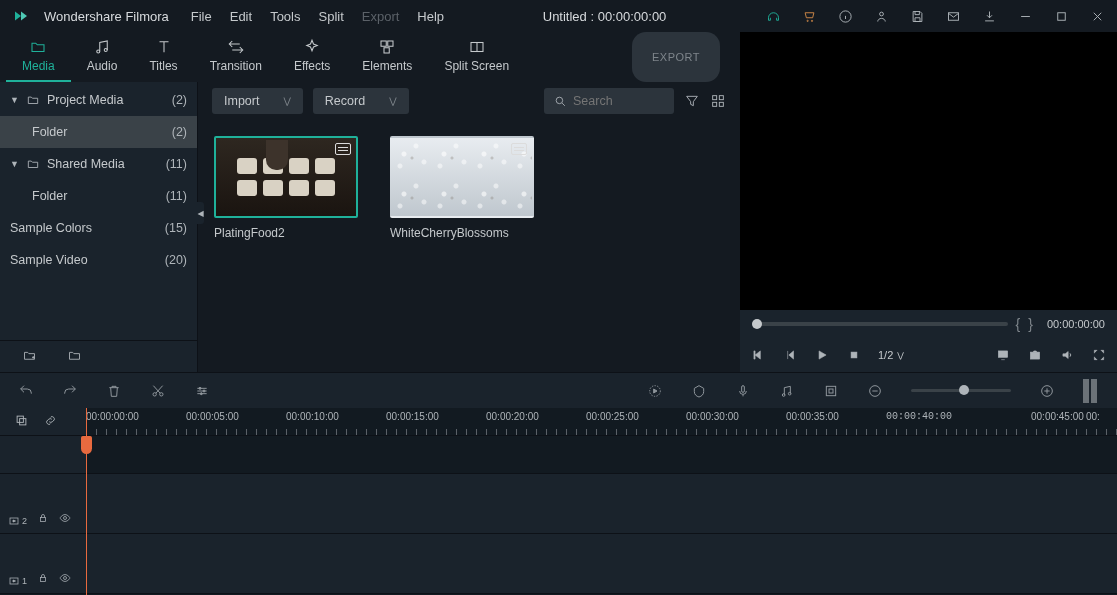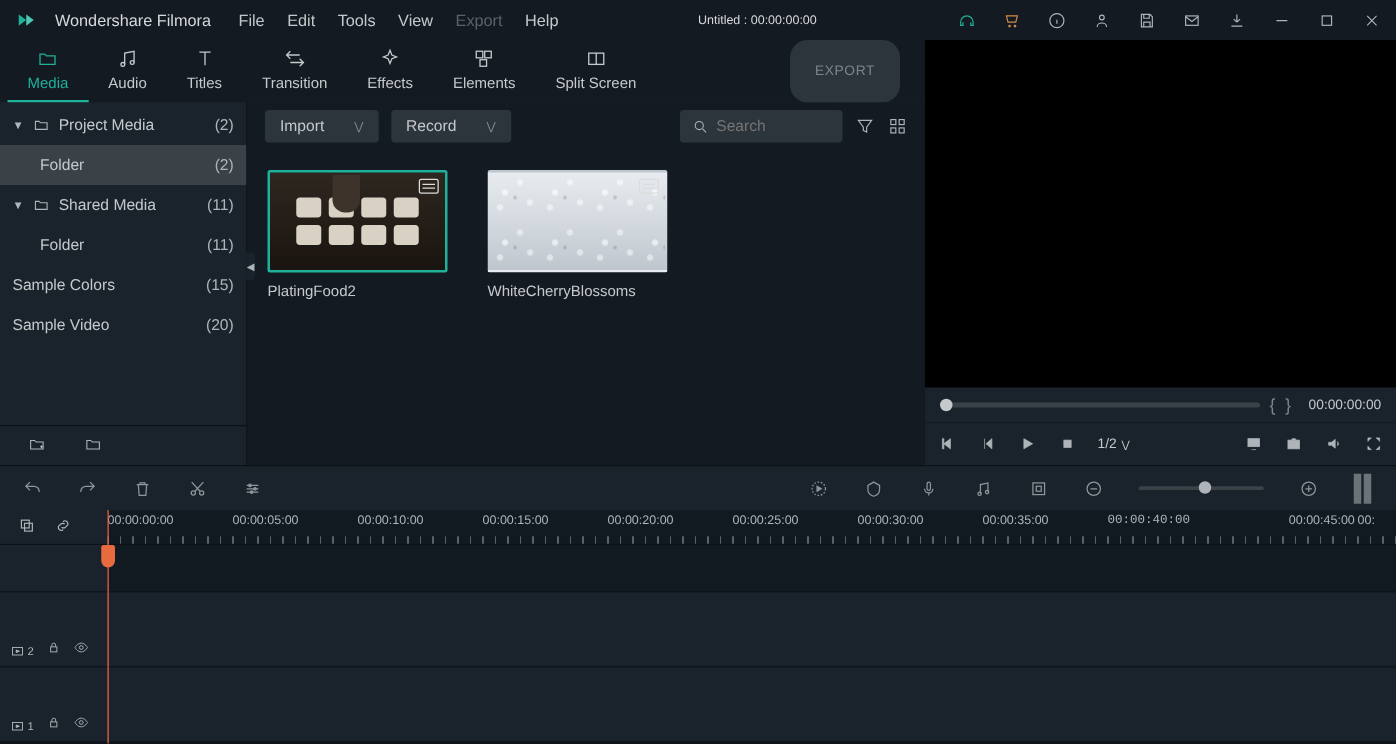--- a/index.html
+++ b/index.html
@@ -3,21 +3,21 @@
 <meta charset="utf-8">
 <style>
 * { margin:0; padding:0; box-sizing:border-box; font-family:"Segoe UI",Arial,sans-serif; user-select:none; }
 body { background:#0d1117; width:1117px; height:595px; overflow:hidden; color:#c5c9cc; font-size:13px; }
 .titlebar { height:32px; background:#141a21; display:flex; align-items:center; padding:0 12px; gap:14px; }
 .logo { width:18px; height:18px; display:inline-flex; }
 .app-name { font-size:13px; color:#d7dadd; margin-right:8px; }
 .menubar { display:flex; gap:18px; }
 .menubar span { font-size:13px; color:#c5c9cc; cursor:pointer; }
 .menubar span.dis { color:#5b6168; }
-.title-center { flex:1; text-align:center; font-size:10px; color:#d7dadd; }
+.title-center { flex:1; text-align:center; font-size:13px; color:#d7dadd; }
 .title-icons { display:flex; gap:20px; align-items:center; }
 .tico { width:16px; height:16px; display:flex; align-items:center; justify-content:center; color:#aeb4b9; cursor:pointer; }
 .tico svg { width:15px; height:15px; stroke:#aeb4b9; fill:none; stroke-width:1.5; }
 .tico.green svg { stroke:#1fb19a; }
 .tico.orange svg { stroke:#d18a47; }
 .workspace { display:flex; height:340px; }
 .left-panel { width:740px; background:#1a232c; display:flex; flex-direction:column; }
 .toolbar-tabs { height:50px; background:#141a21; display:flex; padding:0 6px; }
 .ttab { display:flex; flex-direction:column; align-items:center; padding:6px 16px; cursor:pointer; color:#c5c9cc; gap:3px; }
 .ttab svg { width:18px; height:18px; stroke:#c5c9cc; fill:none; stroke-width:1.4; }
@@ -103,21 +103,21 @@
       <svg viewBox="0 0 24 24">
         <path d="M4 6l8 6-8 6z" fill="#1fb19a"></path>
         <path d="M12 6l8 6-8 6z" fill="#4fc9b5"></path>
       </svg>
     </span>
   <span class="app-name">Wondershare Filmora</span>
   <div class="menubar" id="menubar">
       <span>File</span>
       <span>Edit</span>
       <span>Tools</span>
-      <span>View</span>
+      <span>Split</span>
       <span class="dis">Export</span>
       <span>Help</span>
     </div>
   <div class="title-center">Untitled : 00:00:00:00</div>
   <div class="title-icons">
     <span class="tico green">
         <svg viewBox="0 0 24 24">
           <path d="M4 14a8 8 0 0116 0M4 14v4h3v-4M20 14v4h-3v-4"></path>
         </svg>
       </span>

